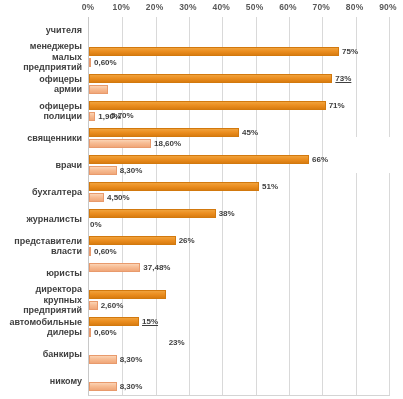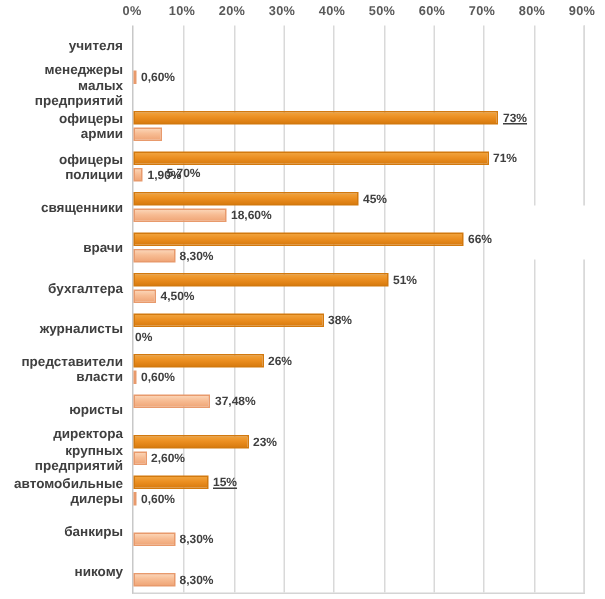--- a/index.html
+++ b/index.html
@@ -202,20 +202,24 @@
         <div class="gridline" style="left: 133.333px;"></div>
         <div class="gridline" style="left: 166.667px;"></div>
         <div class="gridline" style="left: 200px;"></div>
         <div class="gridline" style="left: 233.333px;"></div>
         <div class="gridline" style="left: 266.667px;"></div>
         <div class="gridline" style="left: 300px;"></div>
       </div>
     <div id="rows">
         <div class="row" style="top: 30px;">
           <div class="bar-wrap">
+            <div class="bar usa" style="width: 250px;"></div>
+            <span class="dlabel" style="left: 253px;">75%</span>
+          </div>
+          <div class="bar-wrap">
             <div class="bar rus" style="width: 2px;"></div>
             <span class="dlabel" style="left: 5px;">0,60%</span>
           </div>
         </div>
         <div class="row" style="top: 57px;">
           <div class="bar-wrap">
             <div class="bar usa" style="width: 243.333px;"></div>
             <span class="dlabel" style="left: 246.333px; text-decoration: underline;">73%</span>
           </div>
           <div class="bar-wrap">
@@ -284,21 +288,21 @@
         </div>
         <div class="row" style="top: 246px;">
           <div class="bar-wrap">
             <div class="bar rus" style="width: 51.3333px;"></div>
             <span class="dlabel" style="left: 54.3333px;">37,48%</span>
           </div>
         </div>
         <div class="row" style="top: 273px;">
           <div class="bar-wrap">
             <div class="bar usa" style="width: 76.6667px;"></div>
-            <span class="dlabel" style="left: 79.6667px;">23%</span>
+            <span class="dlabel" style="left: 79.6667px; margin-top: 48px;">23%</span>
           </div>
           <div class="bar-wrap">
             <div class="bar rus" style="width: 8.66667px;"></div>
             <span class="dlabel" style="left: 11.6667px;">2,60%</span>
           </div>
         </div>
         <div class="row" style="top: 300px;">
           <div class="bar-wrap">
             <div class="bar usa" style="width: 50px;"></div>
             <span class="dlabel" style="left: 53px; text-decoration: underline;">15%</span>

